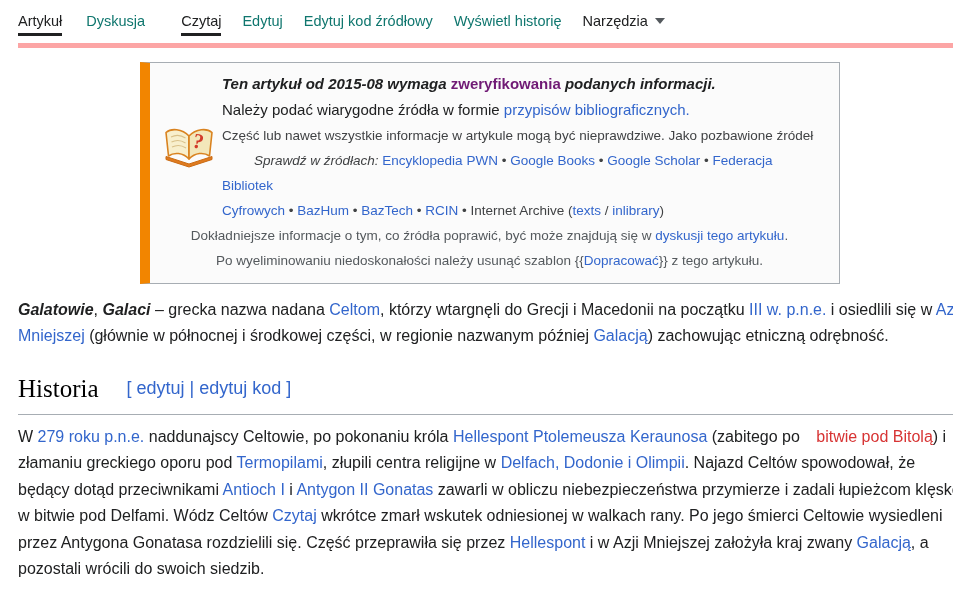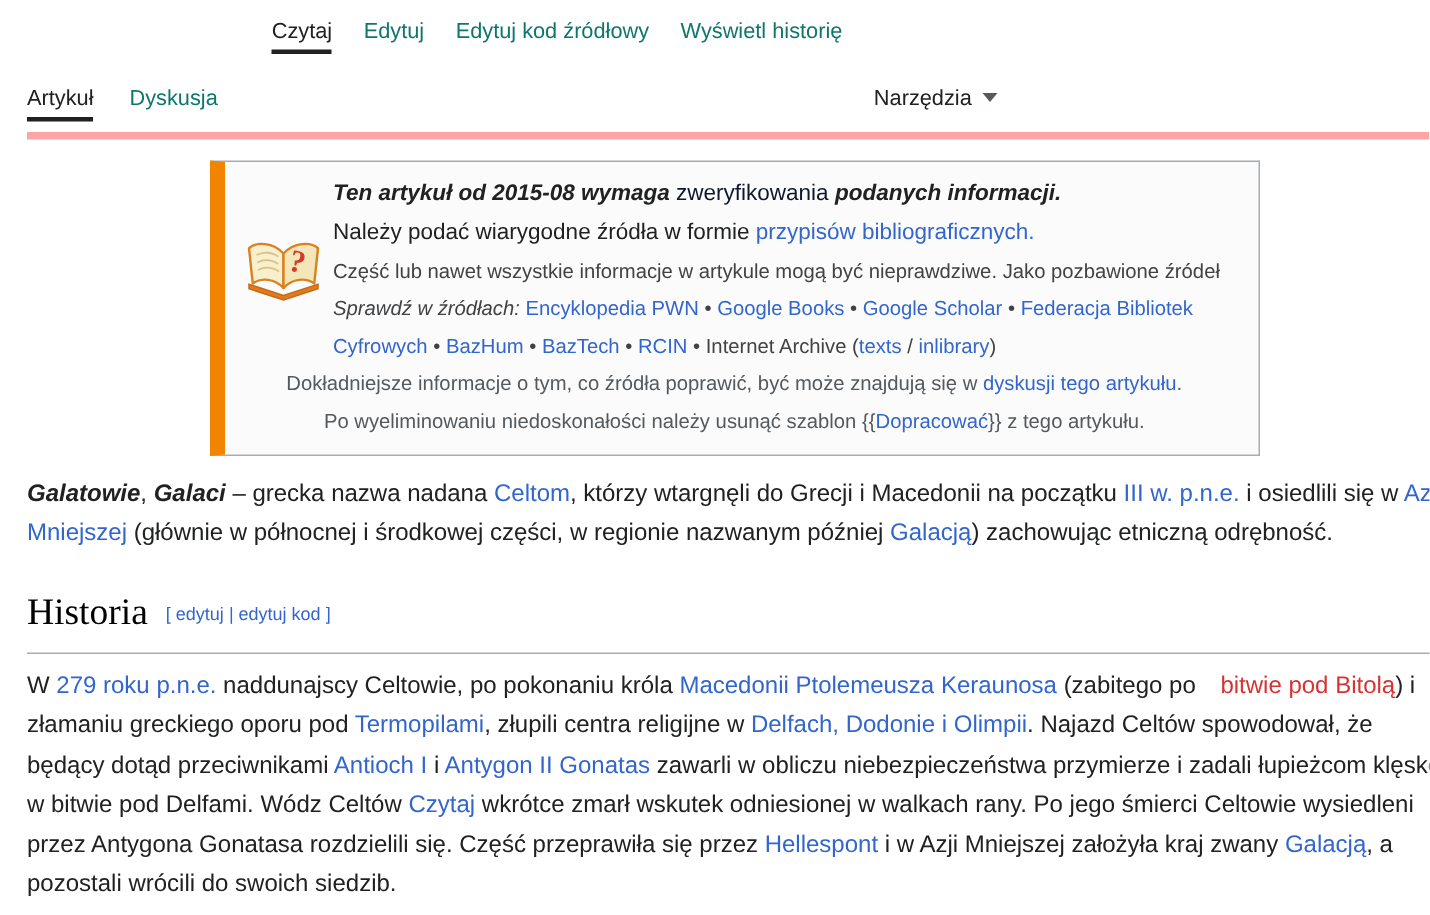--- a/index.html
+++ b/index.html
@@ -35,21 +35,21 @@
   }
   .tab-group { display:flex; gap:24px; }
   .tab-group.right { gap:21px; }
   .tab { padding-bottom:7px; font-size:14.5px; text-decoration:none; display:inline-block; }
   .tab .tab-label {
     display:inline-block; padding-bottom:4px; border-bottom:3px solid transparent;
   }
   .tab.link { color:#0f766e; }
   .tab.active { color:#202122; }
   .tab.active .tab-label { border-bottom-color:#202122; }
-  .tab.plain { color:#202122;margin-top:45px; }
+  .tab.plain { color:#202122; }
   .chevron-down {
     display:inline-block; width:0; height:0; margin-left:7px;
     border-left:5px solid transparent; border-right:5px solid transparent;
     border-top:6px solid #54595d; position:relative; top:-2px;
   }
 
   
   .notice {
     margin:14px 0 0 122px; width:700px;
     background:#fbfbfb; border:1px solid #a7adb3; border-left:10px solid #f28500;
@@ -64,31 +64,31 @@
 
   
   .lead { margin-top:13px; }
   .t-line { line-height:26px; white-space:nowrap; }
   .hist-par .t-line { line-height:26.4px; }
   h2.section-heading {
     font-family:"Liberation Serif", serif; font-weight:normal; font-size:25px;
     color:#000; margin-top:24px; padding-bottom:7px; border-bottom:1px solid #a7adb3;
     width:974px; line-height:32px;
   }
-  .h2-edit { font-family:"Liberation Sans", sans-serif; font-size:12px; margin-left:12px; position:relative; top:-3px; white-space:nowrap;}
+  .h2-edit { font-family:"Liberation Sans", sans-serif; font-size:18px; margin-left:28px; position:relative; top:-3px; white-space:nowrap;}
   .hist-par { margin-top:9px; }
 
   
   .seg { text-decoration:none; }
   .seg.p { color:inherit; }
   .seg.b { font-weight:bold; color:inherit;font-style:italic; }
   .seg.l { color:#3366cc; }
-  .seg.bl { color:#0f172a; font-weight:normal; }
+  .seg.bl { color:#701a75; font-weight:bold; }
   .seg.r { color:#d73333;padding-left:12px; }
-  .seg.i { font-style:italic; color:inherit; }
+  .seg.i { font-style:italic; color:inherit;margin-left:32px; }
   .seg.lb { color:#3366cc; }
 </style>
 </head>
 <body>
 
 <div class="page">
 
 
   <div class="tabs-row">
     <div class="tab-group left">
@@ -134,21 +134,21 @@
   </div>
 
   <div class="lead">
     <div class="t-line"><span class="seg b">Galatowie</span><span class="seg p">, </span><span class="seg b">Galaci</span><span class="seg p"> – grecka nazwa nadana </span><a class="seg l" href="#">Celtom</a><span class="seg p">, którzy wtargnęli do Grecji i Macedonii na początku </span><a class="seg l" href="#">III w. p.n.e.</a><span class="seg p"> i osiedlili się w </span><a class="seg l" href="#">Azji</a></div>
     <div class="t-line"><a class="seg l" href="#">Mniejszej</a><span class="seg p"> (głównie w północnej i środkowej części, w regionie nazwanym później </span><a class="seg l" href="#">Galacją</a><span class="seg p">) zachowując etniczną odrębność.</span></div>
   </div>
 
   <h2 class="section-heading"><span>Historia</span><span class="h2-edit"><span class="seg lb">[ </span><a class="seg l" href="#">edytuj</a><span class="seg lb"> | </span><a class="seg l" href="#">edytuj kod</a><span class="seg lb"> ]</span></span></h2>
 
   <div class="hist-par">
-    <div class="t-line"><span class="seg p">W </span><a class="seg l" href="#">279 roku p.n.e.</a><span class="seg p"> naddunajscy Celtowie, po pokonaniu króla </span><a class="seg l" href="#">Macedonii Ptolemeusza Keraunosa</a><span class="seg p"> (zabitego po </span><a class="seg r" href="#">bitwie pod Bitolą</a><span class="seg p">) i</span></div>
+    <div class="t-line"><span class="seg p">W </span><a class="seg l" href="#">279 roku p.n.e.</a><span class="seg p"> naddunajscy Celtowie, po pokonaniu króla </span><a class="seg l" href="#">Hellespont Ptolemeusza Keraunosa</a><span class="seg p"> (zabitego po </span><a class="seg r" href="#">bitwie pod Bitolą</a><span class="seg p">) i</span></div>
     <div class="t-line"><span class="seg p">złamaniu greckiego oporu pod </span><a class="seg l" href="#">Termopilami</a><span class="seg p">, złupili centra religijne w </span><a class="seg l" href="#">Delfach, Dodonie i Olimpii</a><span class="seg p">. Najazd Celtów spowodował, że</span></div>
     <div class="t-line"><span class="seg p">będący dotąd przeciwnikami </span><a class="seg l" href="#">Antioch I</a><span class="seg p"> i </span><a class="seg l" href="#">Antygon II Gonatas</a><span class="seg p"> zawarli w obliczu niebezpieczeństwa przymierze i zadali łupieżcom klęskę</span></div>
     <div class="t-line"><span class="seg p">w bitwie pod Delfami. Wódz Celtów </span><a class="seg l" href="#">Czytaj</a><span class="seg p"> wkrótce zmarł wskutek odniesionej w walkach rany. Po jego śmierci Celtowie wysiedleni</span></div>
     <div class="t-line"><span class="seg p">przez Antygona Gonatasa rozdzielili się. Część przeprawiła się przez </span><a class="seg l" href="#">Hellespont</a><span class="seg p"> i w Azji Mniejszej założyła kraj zwany </span><a class="seg l" href="#">Galacją</a><span class="seg p">, a</span></div>
     <div class="t-line"><span class="seg p">pozostali wrócili do swoich siedzib.</span></div>
   </div>
 
 </div>
 
 </body></html>

